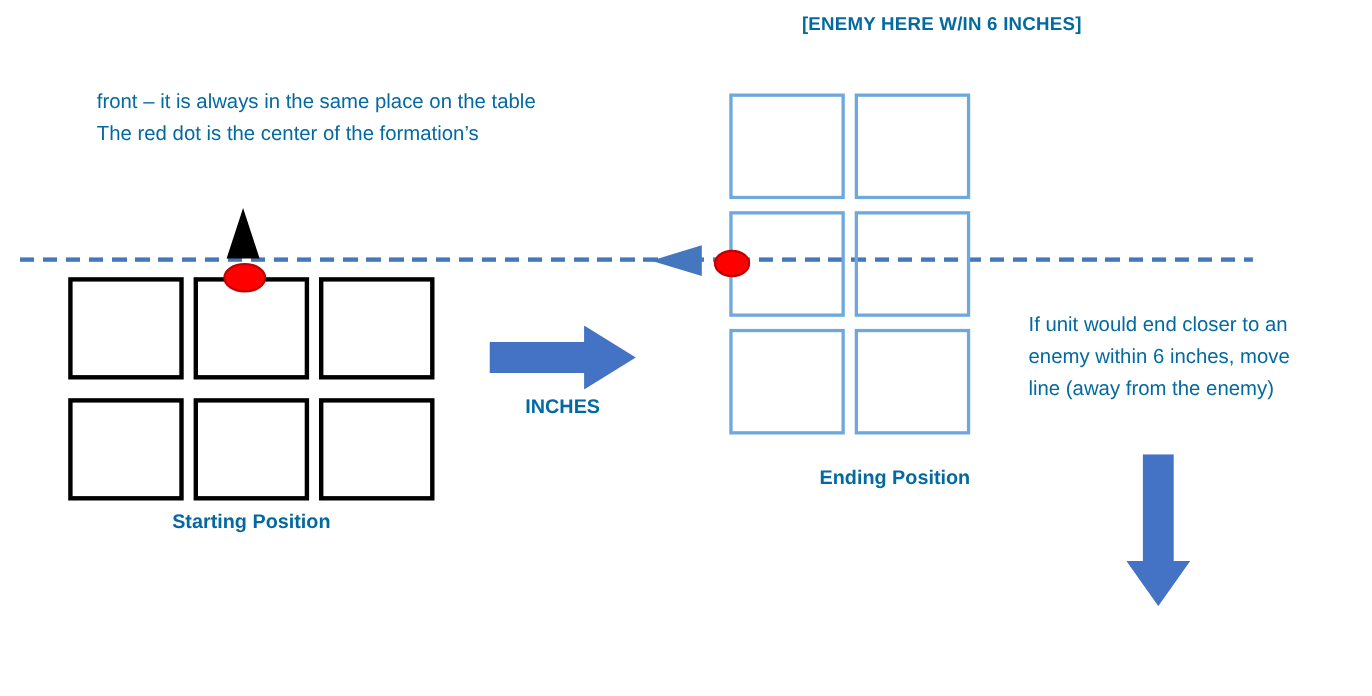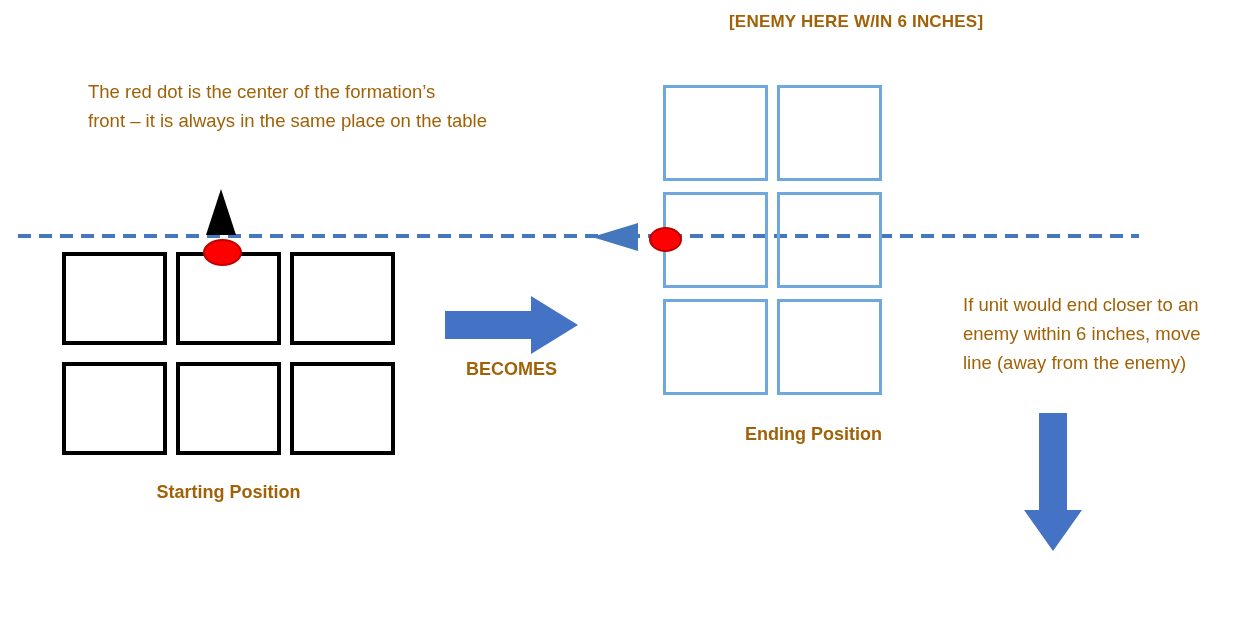--- a/index.html
+++ b/index.html
@@ -2,48 +2,47 @@
 <html style="--block-arrow-blue: #4472C4; --starting-square-border: #000000; --ending-square-border: #6FA8DC; --dashed-line: #4577BE; --red-dot: #FF0000;"><head>
 <meta charset="utf-8">
 <style>
   html, body { margin: 0; padding: 0; background: #ffffff; }
   .canvas {
     position: relative;
     width: 1247px;
     height: 633px;
     background: #ffffff;
     font-family: "Liberation Sans", sans-serif;
-    color: #a16207;
+    color: #0369a1;
     overflow: hidden;
   }
   .abs { position: absolute; }
 
   
   .enemy-header {
     left: 729px; top: 12px;
     font-size: 17px; font-weight: 700; letter-spacing: 0.2px;
     white-space: nowrap;
   }
   .left-note {
     left: 88px; top: 77px;
     font-size: 18.5px; line-height: 29px;
     white-space: nowrap;
   }
   .right-note {
-    left: 935px; top: 290px;
+    left: 935px; top: 280px;
     font-size: 18.5px; line-height: 29px;
     white-space: nowrap;
-    margin-left: 28px;
   }
   .becomes-label {
     left: 443px; top: 359px; width: 137px;
     text-align: center; font-size: 18px; font-weight: 700;
   }
   .start-label {
-    left: 62px; top: 482px; width: 333px;
+    left: 62px; top: 464px; width: 333px;
     text-align: center; font-size: 18px; font-weight: 700;
   }
   .end-label {
     left: 663px; top: 424px; width: 219px;
     text-align: right; font-size: 18px; font-weight: 700;
   }
 
   
   .dashed-line {
     left: 18px; top: 234px; width: 1121px; height: 4px;
@@ -116,22 +115,22 @@
   .block-arrow-fill { fill: var(--block-arrow-blue, #4472C4); }
 </style>
 </head>
 <body>
 
 <div class="canvas">
 
   <div class="abs enemy-header">[ENEMY HERE W/IN 6 INCHES]</div>
 
   <div class="abs left-note">
+    <div>front – it is always in the same place on the table</div>
     <div>The red dot is the center of the formation’s</div>
-    <div>front – it is always in the same place on the table</div>
   </div>
 
   <div class="abs dashed-line"></div>
 
   <div class="abs left-arrowhead"></div>
 
   <div class="abs black-triangle"></div>
 
   <div class="abs start-grid">
     <div class="start-cell"></div>
@@ -142,21 +141,21 @@
     <div class="start-cell"></div>
   </div>
 
   <div class="abs red-dot start-dot"></div>
 
   <div class="abs start-label">Starting Position</div>
 
   <svg class="abs becomes-arrow" width="133" height="58" viewBox="0 0 133 58">
     <polygon class="block-arrow-fill" points="0,15 86,15 86,0 133,29 86,58 86,43 0,43"></polygon>
   </svg>
-  <div class="abs becomes-label">BECOMES</div>
+  <div class="abs becomes-label">INCHES</div>
 
   <div class="abs end-grid">
     <div class="end-cell"></div>
     <div class="end-cell"></div>
     <div class="end-cell"></div>
     <div class="end-cell"></div>
     <div class="end-cell"></div>
     <div class="end-cell"></div>
   </div>
 

